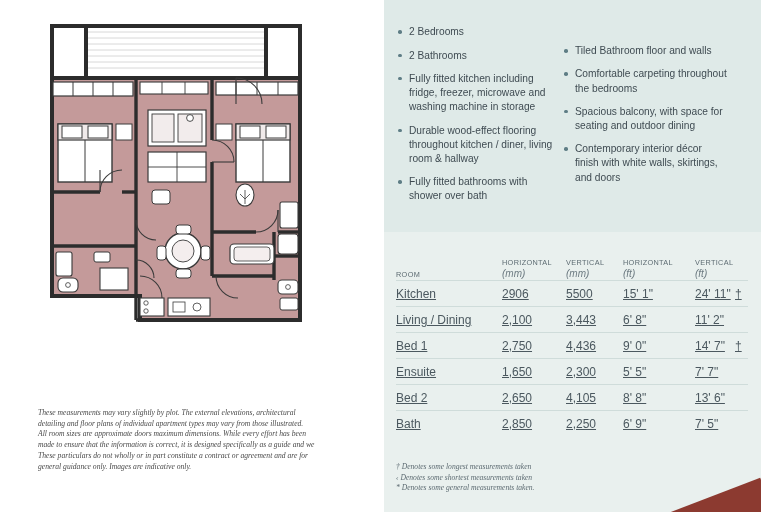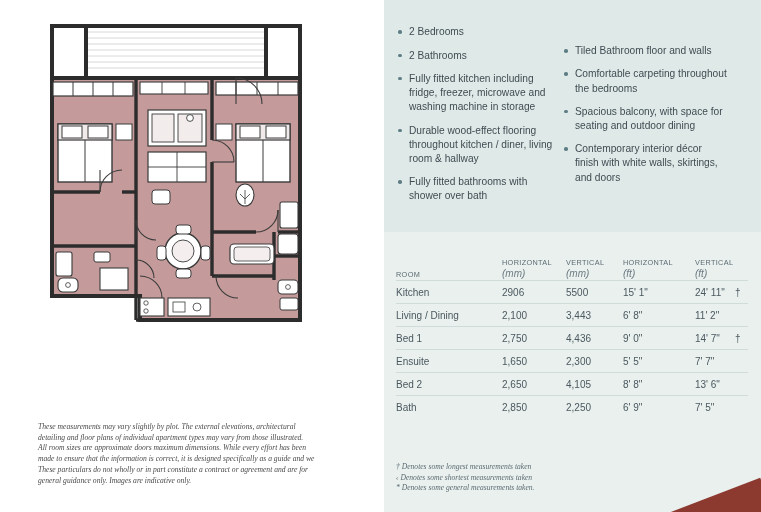--- a/index.html
+++ b/index.html
@@ -61,25 +61,26 @@
   }
   table.specs th .unit {
     display: block;
     font-style: italic;
     letter-spacing: 0;
     font-size: 10px;
     color: #6e7c83;
     padding-top: 1px;
   }
   table.specs td {
-    font-size: 10px;
+    font-size: 12px;
     color: #4b585f;
     padding: 6px 0 5px 0;
     border-top: 1px solid #cfdcda;
     vertical-align: middle;
+    text-decoration: underline;
   }
   table.specs tr.head-row th { border: none; }
   table.specs tr td:first-child { width: 106px; }
   table.specs col.c2 { width: 64px; }
   table.specs col.c3 { width: 57px; }
   table.specs col.c4 { width: 72px; }
   table.specs col.c5 { width: 40px; }
   table.specs col.c6 { width: 13px; }
   .flag { color:#5d6b72; font-size: 8px; }
 
@@ -107,21 +108,21 @@
     width: 250px; height: 78px;
     background: #d8e4e2;
     transform: rotate(-21deg);
     transform-origin: right bottom;
   }
 
   
   .plan { position:absolute; left:40px; top:20px; width:300px; height:325px; }
   .disclaimer {
     position: absolute;
-    left: 38px; top: 422px; width: 330px;
+    left: 38px; top: 408px; width: 330px;
     font-family: "Liberation Serif", serif;
     font-style: italic;
     font-size: 7.6px;
     line-height: 10.7px;
     color: #4a4a4a;
   }
 </style>
 </head>
 <body>
 

